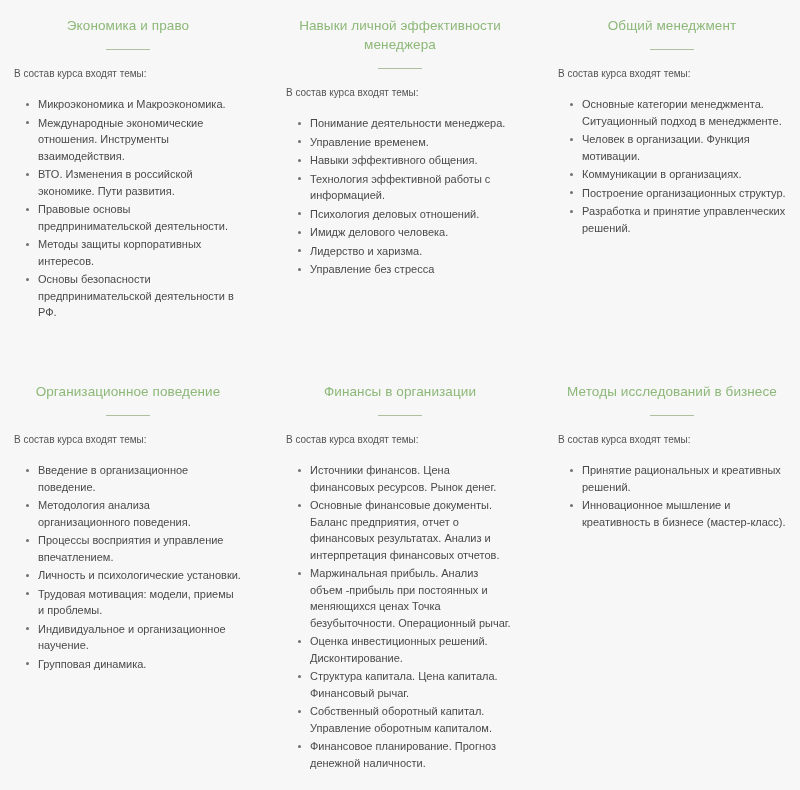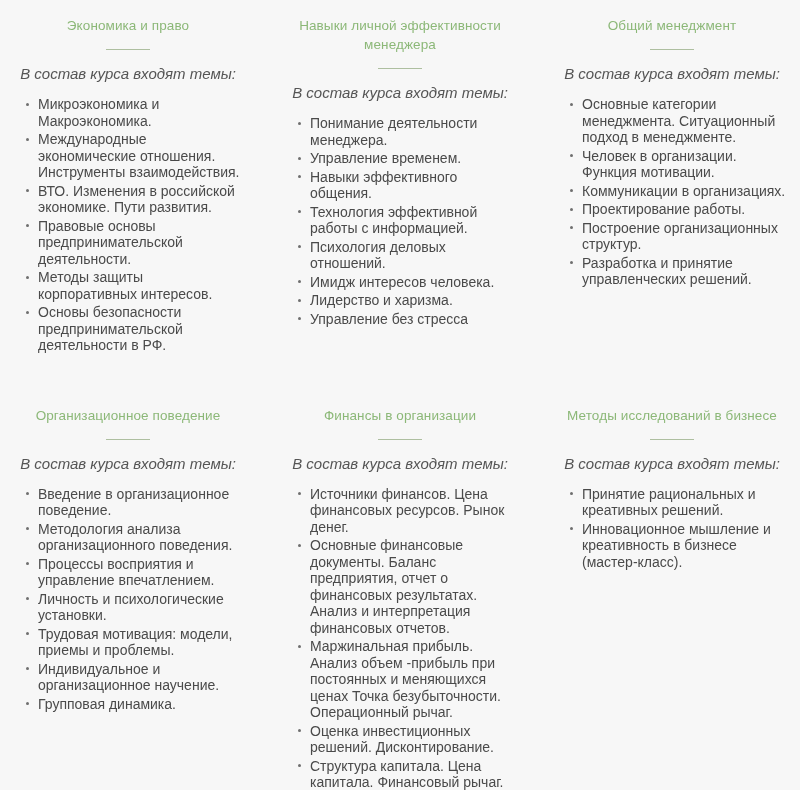--- a/index.html
+++ b/index.html
@@ -38,37 +38,35 @@
     letter-spacing: 0.1px;
   }
   .title-divider {
     width: 44px;
     height: 1px;
     background: #aebfa0;
     border: 0;
     margin: 14px auto 0 auto;
   }
   .card-subtitle {
-    text-align: center;
     color: #555555;
-    font-size: 15px;
+    font-size: 10px;
     font-weight: 400;
     line-height: 16px;
     margin: 16px 0 0 0;
-    font-style: italic;
   }
   .topic-list {
     list-style: none;
     margin: 14px 0 0 0;
     padding: 0 0 0 10px;
   }
   .topic-item {
     position: relative;
     color: #4a4a4a;
-    font-size: 14px;
+    font-size: 11px;
     line-height: 16.5px;
     padding: 0 0 0 14px;
     margin: 0 0 2px 0;
   }
   .topic-item::before {
     content: "";
     position: absolute;
     left: 2px;
     top: 6.5px;
     width: 3.2px;
@@ -97,34 +95,33 @@
     <section class="course-card">
       <h2 class="card-title">Навыки личной эффективности менеджера</h2>
       <div class="title-divider"></div>
       <p class="card-subtitle">В состав курса входят темы:</p>
       <ul class="topic-list">
         <li class="topic-item">Понимание деятельности менеджера.</li>
         <li class="topic-item">Управление временем.</li>
         <li class="topic-item">Навыки эффективного общения.</li>
         <li class="topic-item">Технология эффективной работы с информацией.</li>
         <li class="topic-item">Психология деловых отношений.</li>
-        <li class="topic-item">Имидж интересов человека.</li>
+        <li class="topic-item">Имидж делового человека.</li>
         <li class="topic-item">Лидерство и харизма.</li>
         <li class="topic-item">Управление без стресса</li>
       </ul>
     </section>
     <section class="course-card">
       <h2 class="card-title">Общий менеджмент</h2>
       <div class="title-divider"></div>
       <p class="card-subtitle">В состав курса входят темы:</p>
       <ul class="topic-list">
         <li class="topic-item">Основные категории менеджмента. Ситуационный подход в менеджменте.</li>
         <li class="topic-item">Человек в организации. Функция мотивации.</li>
         <li class="topic-item">Коммуникации в организациях.</li>
-        <li class="topic-item">Проектирование работы.</li>
         <li class="topic-item">Построение организационных структур.</li>
         <li class="topic-item">Разработка и принятие управленческих решений.</li>
       </ul>
     </section>
     <section class="course-card">
       <h2 class="card-title">Организационное поведение</h2>
       <div class="title-divider"></div>
       <p class="card-subtitle">В состав курса входят темы:</p>
       <ul class="topic-list">
         <li class="topic-item">Введение в организационное поведение.</li>
@@ -139,20 +136,21 @@
     <section class="course-card">
       <h2 class="card-title">Финансы в организации</h2>
       <div class="title-divider"></div>
       <p class="card-subtitle">В состав курса входят темы:</p>
       <ul class="topic-list">
         <li class="topic-item">Источники финансов. Цена финансовых ресурсов. Рынок денег.</li>
         <li class="topic-item">Основные финансовые документы. Баланс предприятия, отчет о финансовых результатах. Анализ и интерпретация финансовых отчетов.</li>
         <li class="topic-item">Маржинальная прибыль. Анализ объем -прибыль при постоянных и меняющихся ценах Точка безубыточности. Операционный рычаг.</li>
         <li class="topic-item">Оценка инвестиционных решений. Дисконтирование.</li>
         <li class="topic-item">Структура капитала. Цена капитала. Финансовый рычаг.</li>
+        <li class="topic-item">Собственный оборотный капитал. Управление оборотным капиталом.</li>
         <li class="topic-item">Финансовое планирование. Прогноз денежной наличности.</li>
       </ul>
     </section>
     <section class="course-card">
       <h2 class="card-title">Методы исследований в бизнесе</h2>
       <div class="title-divider"></div>
       <p class="card-subtitle">В состав курса входят темы:</p>
       <ul class="topic-list">
         <li class="topic-item">Принятие рациональных и креативных решений.</li>
         <li class="topic-item">Инновационное мышление и креативность в бизнесе (мастер-класс).</li>

